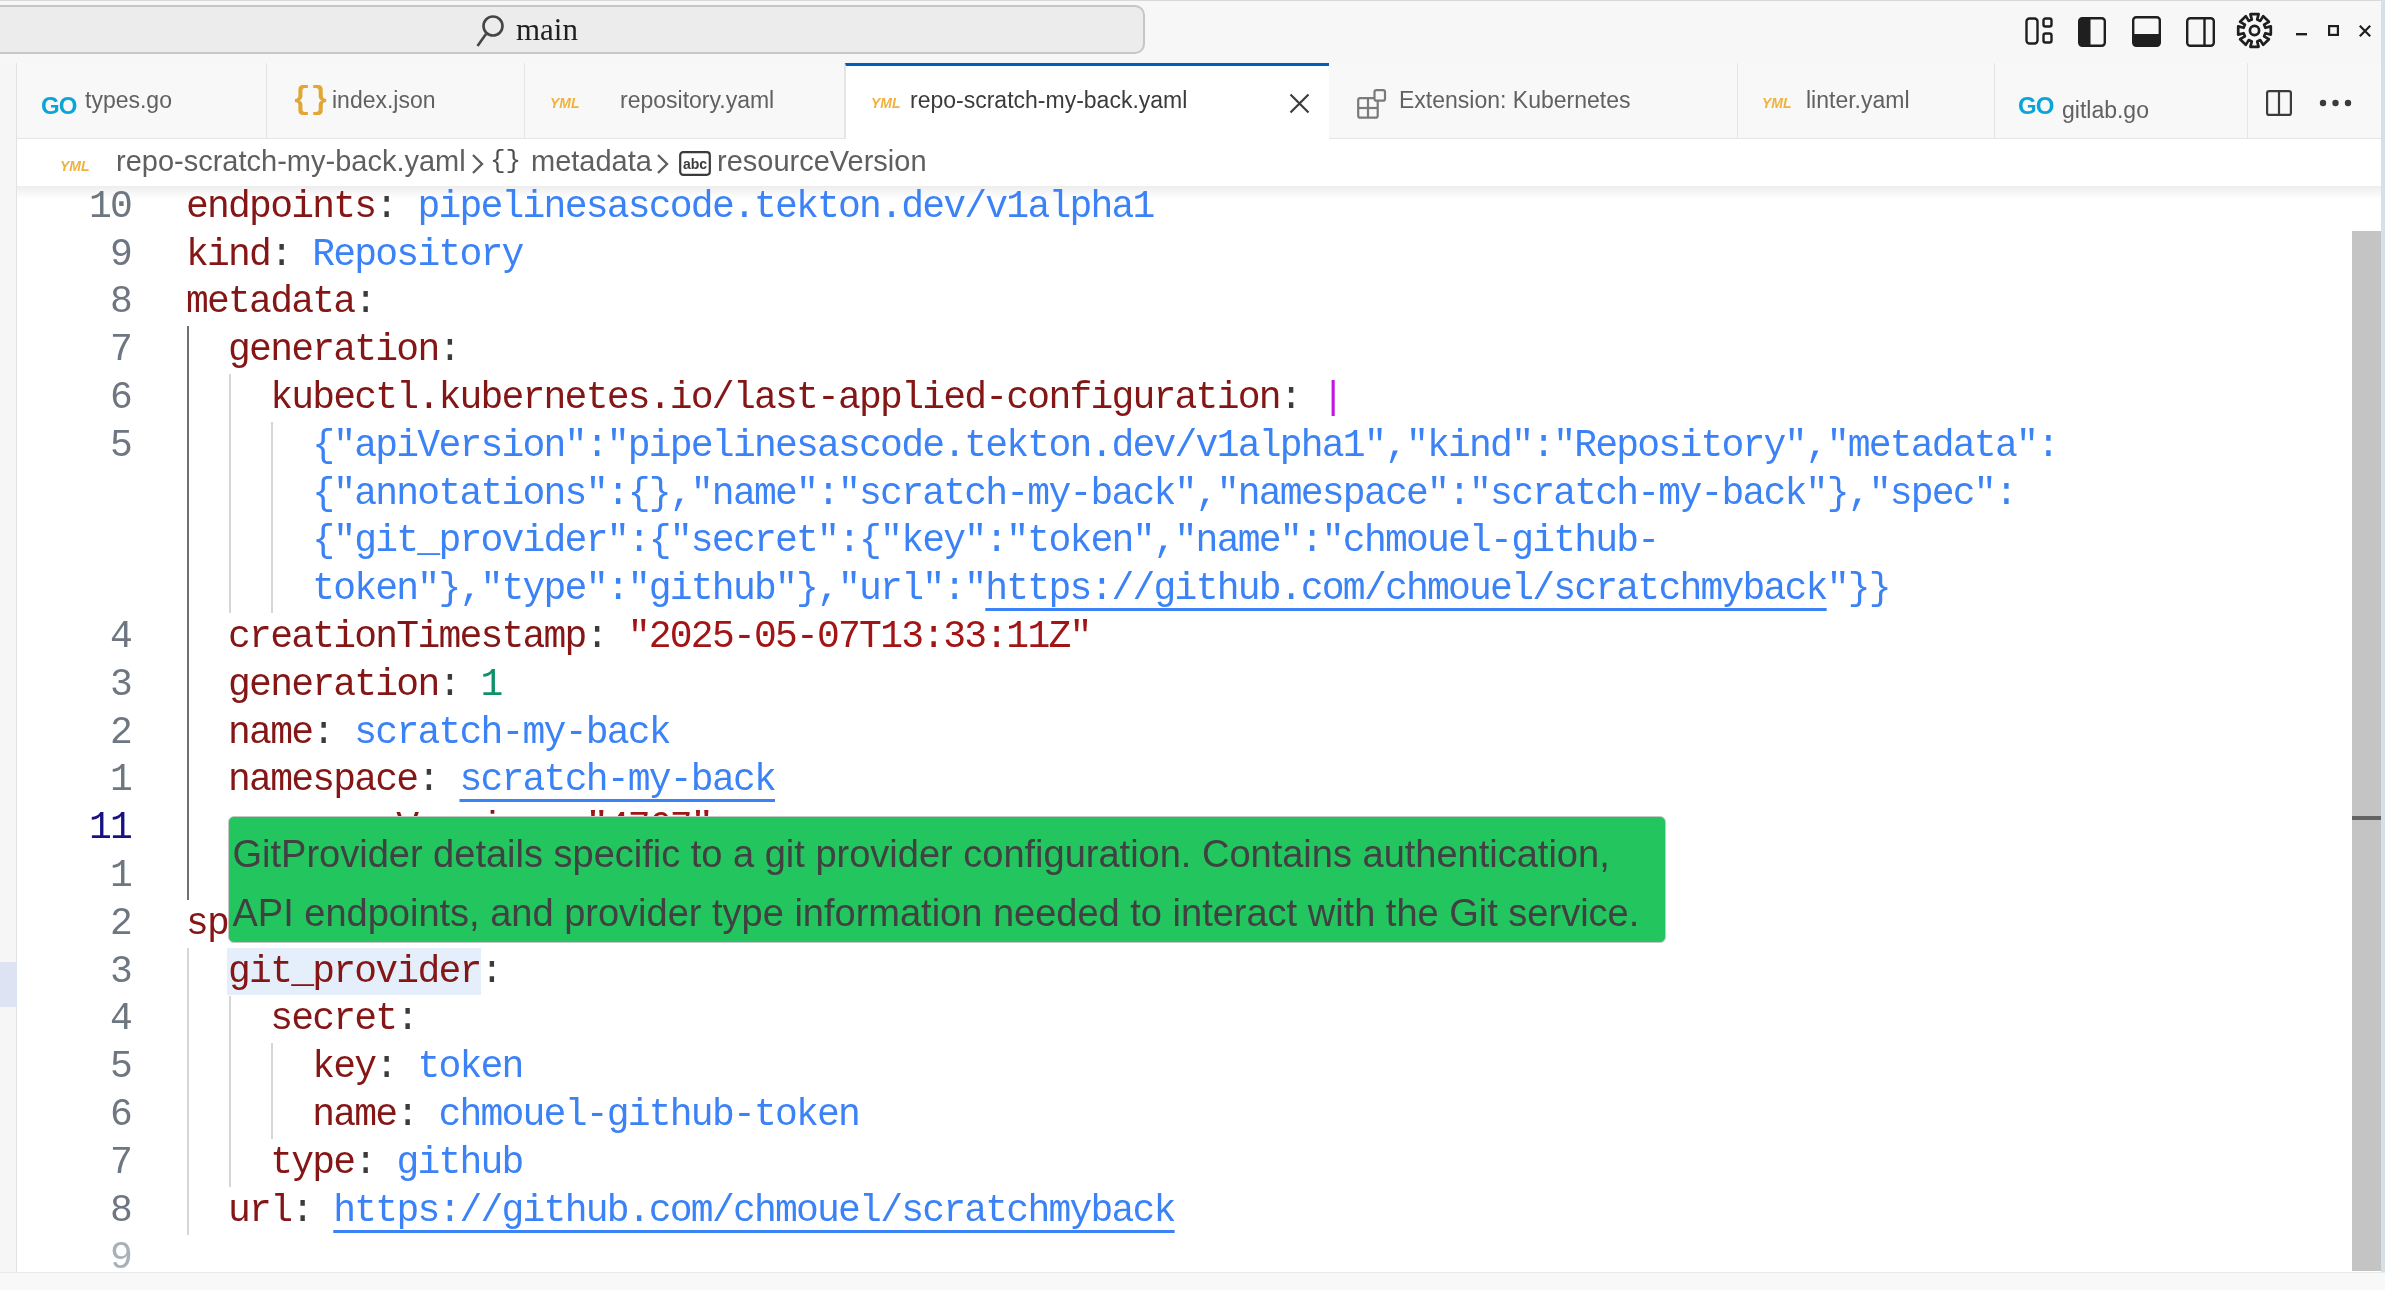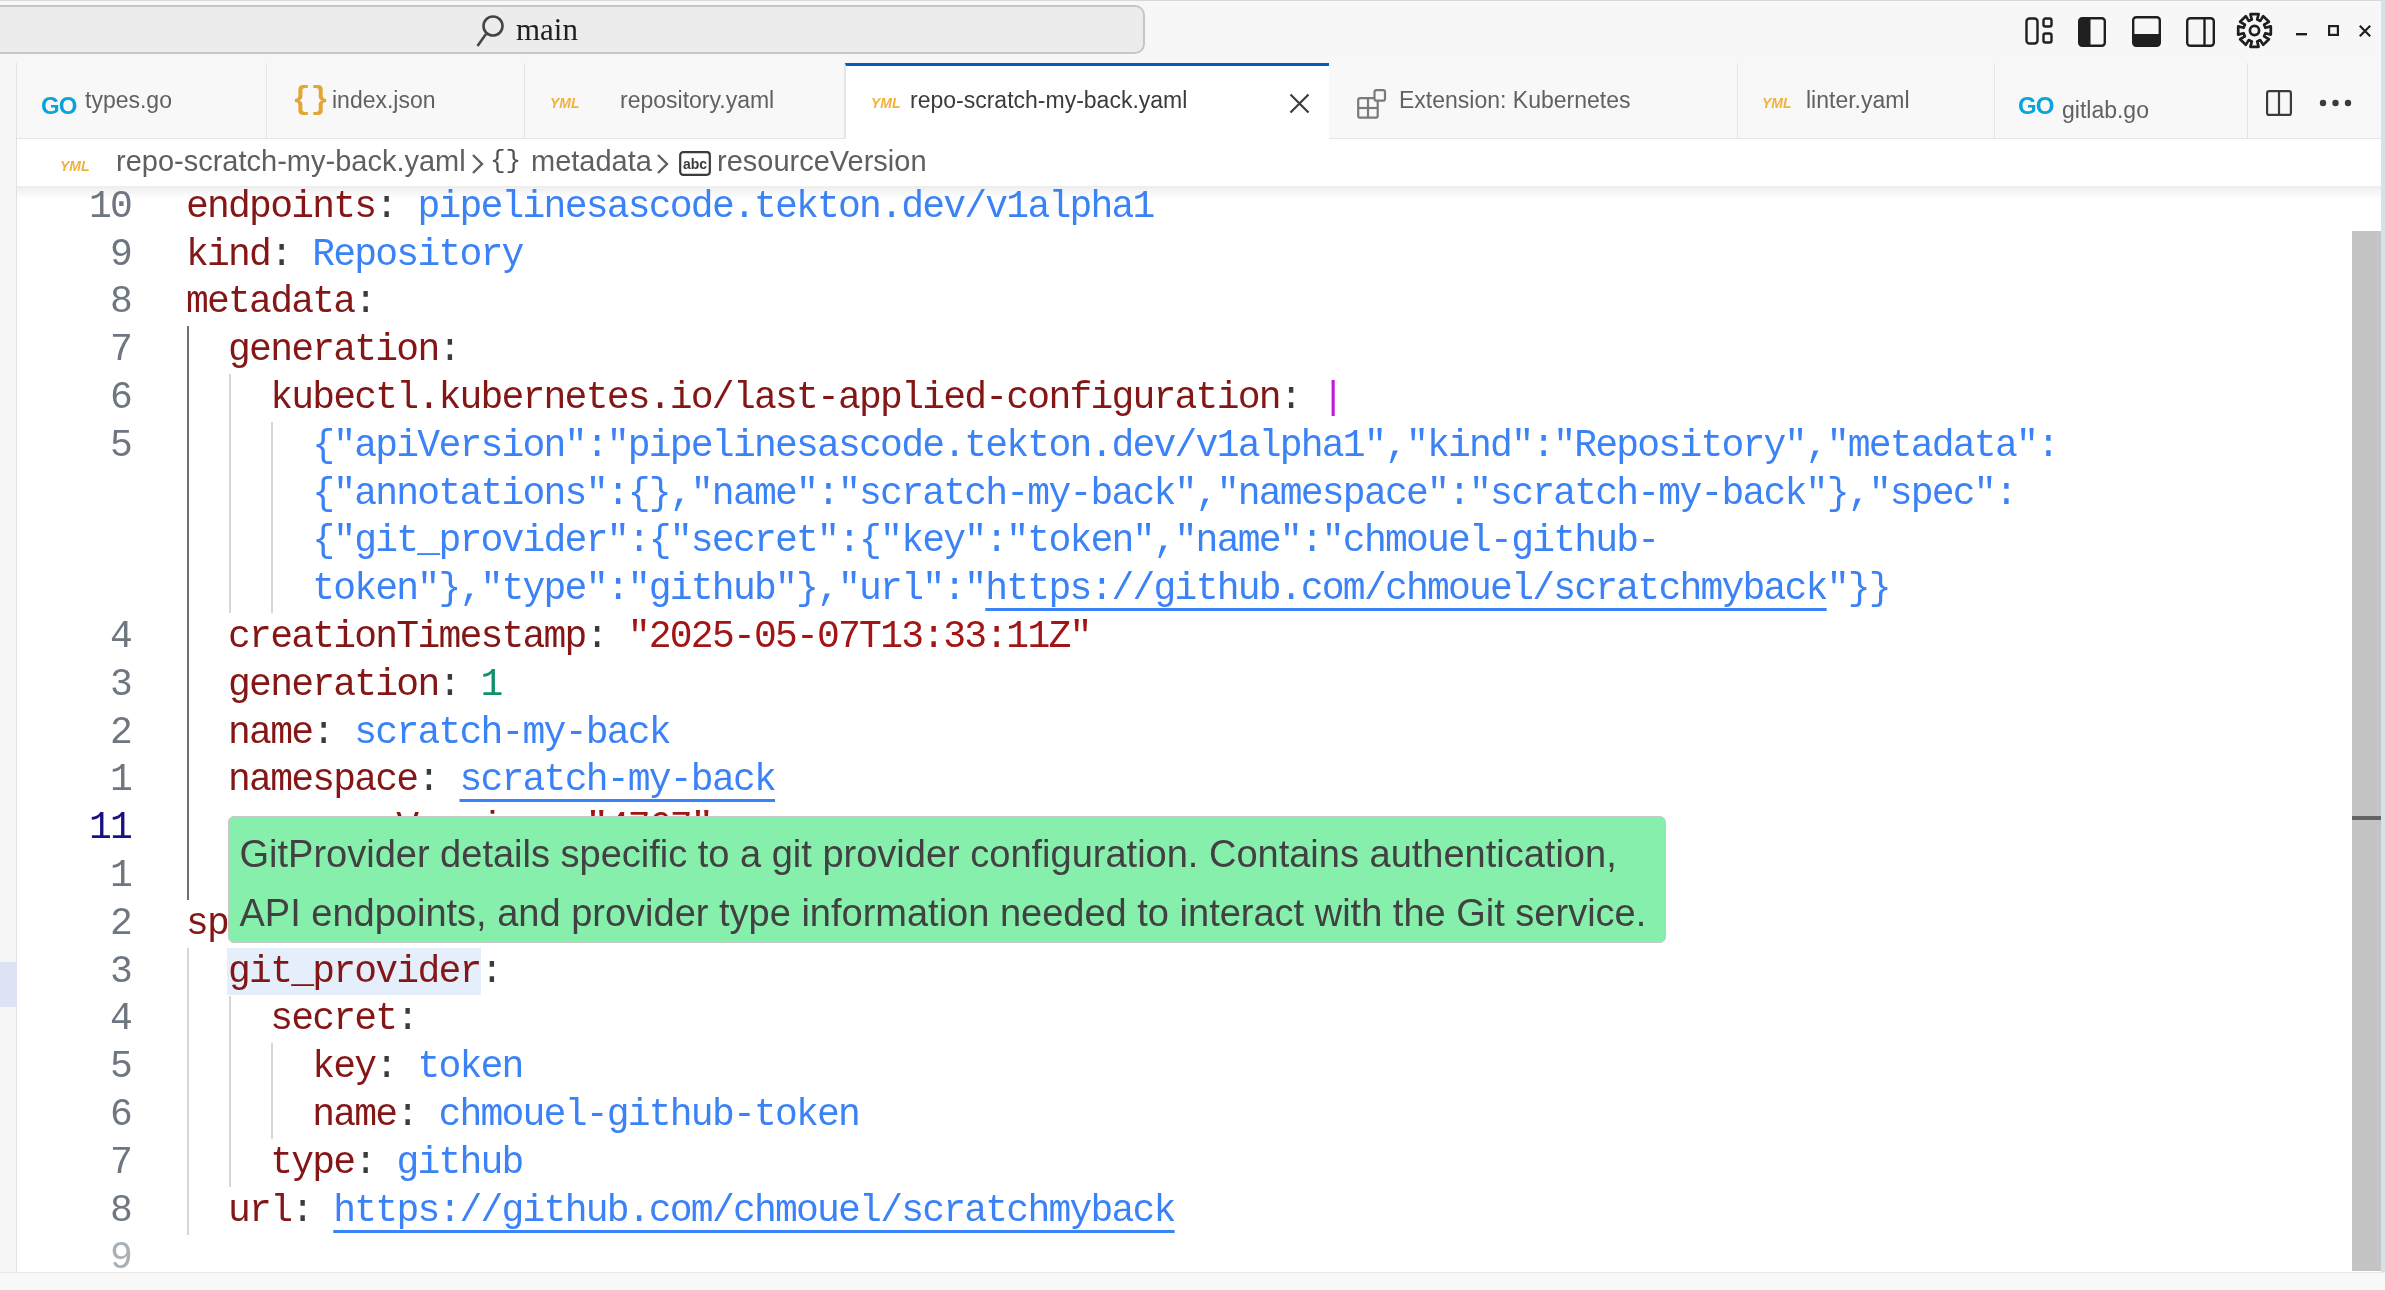--- a/index.html
+++ b/index.html
@@ -39,21 +39,21 @@
   .p { color:#3b3b3b; }
   .v { color:#3b82f6; }
   .s { color:#a31515; }
   .n { color:#10916b; }
   .m { color:#c016dd; }
   .lnk { text-decoration:underline; text-decoration-thickness:3.4px; text-underline-offset:8.5px; }
   .guide { position:absolute; width:1.5px; background:#d6d6d6; }
   #wordhl { left:227px; top:947.7px; width:254px; height:47.8px; background:#e5eefb; }
 
   
-  #tooltip { left:227.5px; top:815.5px; width:1438px; height:127.5px; background:#86efac; border:1.5px solid #c8c8c8; border-radius:6px; padding:8px 0 0 11px; font-size:38px; line-height:59.5px; color:#414141; white-space:nowrap; }
+  #tooltip { left:227.5px; top:815.5px; width:1438px; height:127.5px; background:#22c55e; border:1.5px solid #c8c8c8; border-radius:6px; padding:8px 0 0 4px; font-size:38px; line-height:59.5px; color:#414141; white-space:nowrap; }
 
   
   #sbar { left:2352px; top:231px; width:29px; height:1040px; background:#c4c4c4; }
   #smark { left:2352px; top:816px; width:29px; height:4px; background:#636363; }
   #bluestrip { left:2381px; top:0; width:4px; height:1290px; background:#d5e1e8; }
   #bottomstrip { left:0; top:1272px; width:2385px; height:18px; background:#f8f8f8; border-top:1px solid #e9e9e9; }
 
   svg { position:absolute; overflow:visible; }
   .ticon { position:absolute; font-weight:bold; }
 </style>

